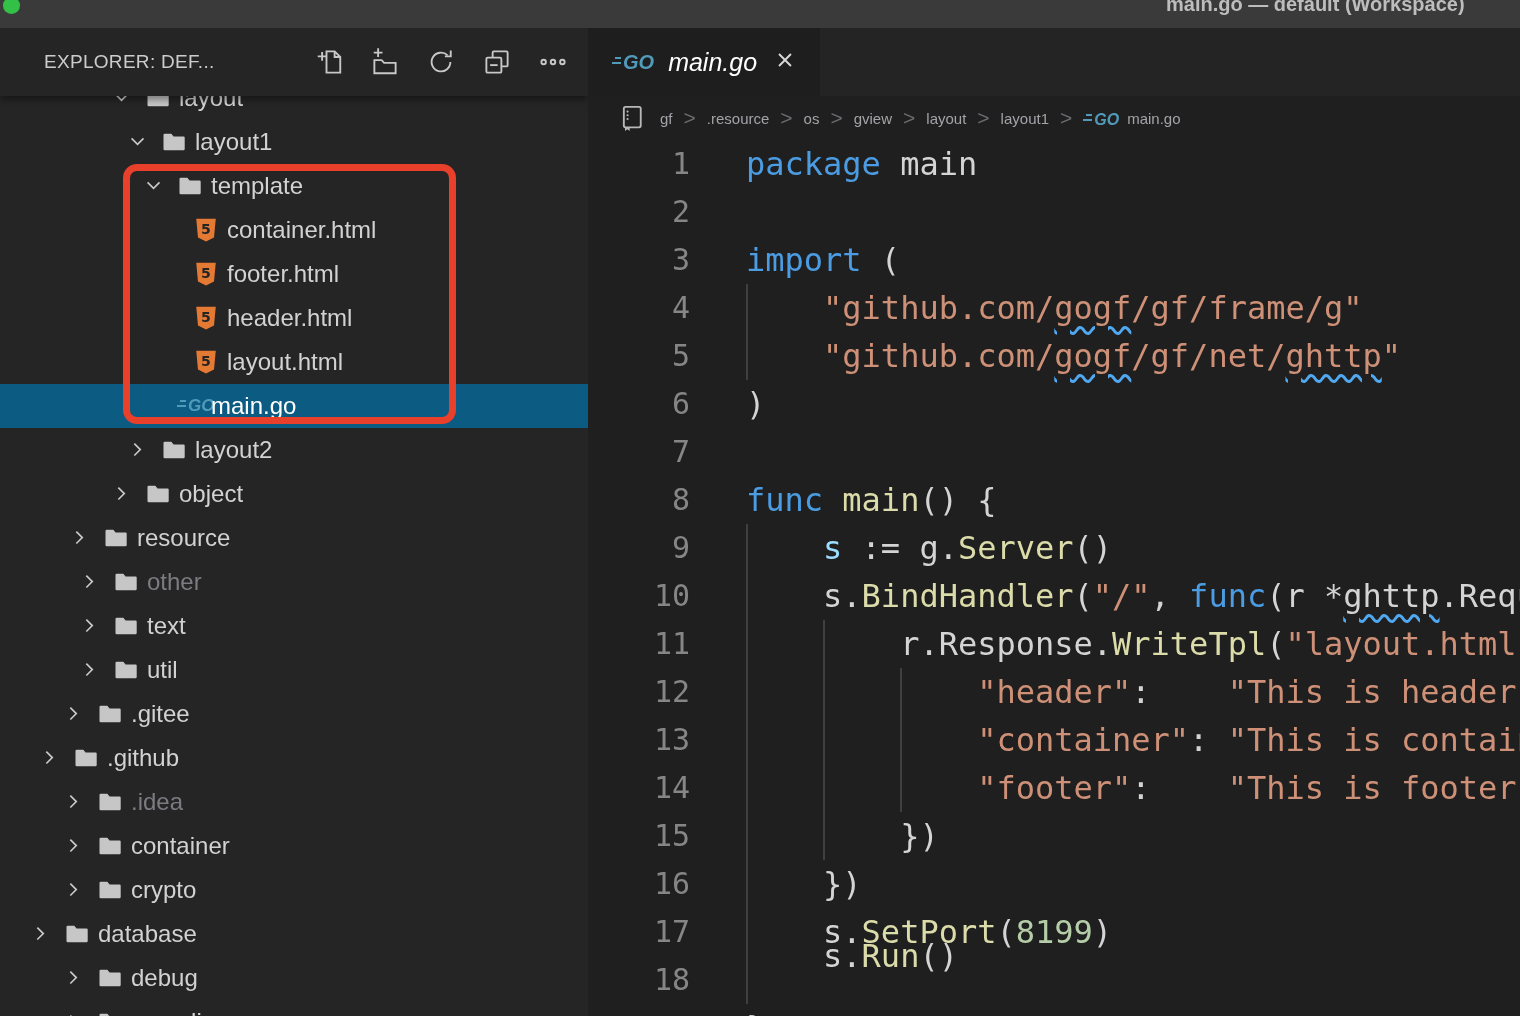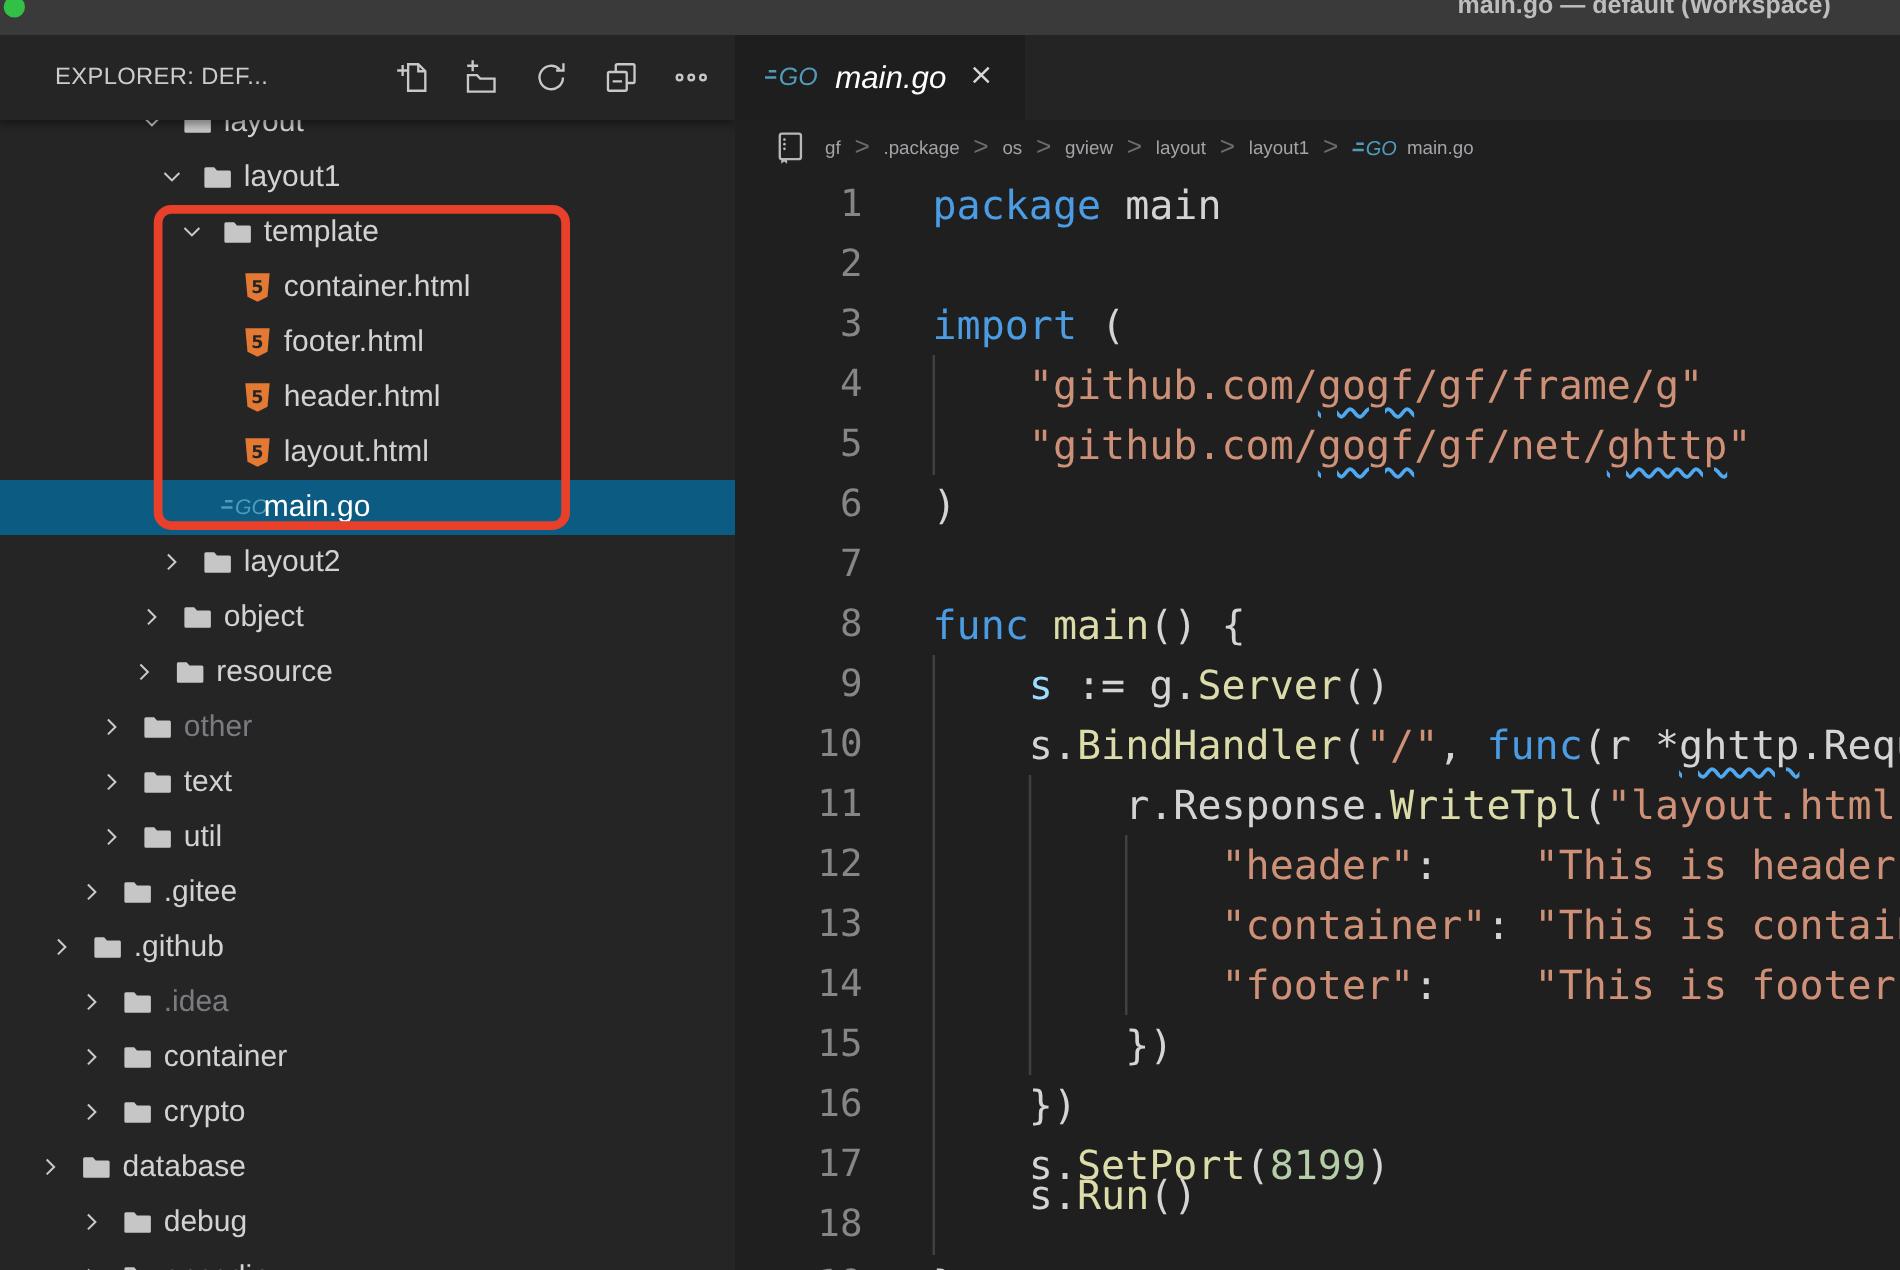--- a/index.html
+++ b/index.html
@@ -32,21 +32,21 @@
   .trow.sel { background:#0b5b83; color:#ffffff; }
   .twisty { width:34px; display:flex; align-items:center; flex:none; }
   .fic { width:34px; display:flex; align-items:center; flex:none; }
   .tlabel { white-space:nowrap; }
   .dim .tlabel { color:#7b7b81; }
 
   .annotation { position:absolute; left:123px; top:136px; width:333px; height:260px;
                 border:7px solid #e8402a; border-radius:14px; z-index:6; pointer-events:none; }
 
   .go-badge { display:inline-flex; align-items:center; color:#519aba;
-              font-style:italic; font-weight:400; font-size:17px; letter-spacing:0; }
+              font-style:italic; font-weight:700; font-size:17px; letter-spacing:0; }
   .go-badge .dash { position:relative; width:9px; height:2px; background:currentColor;
                     display:inline-block; margin-right:2px; }
   .go-badge .dash::before { content:""; position:absolute; left:3px; top:-5px;
                     width:6px; height:2px; background:currentColor; }
 
   
   .editor { position:absolute; left:588px; top:28px; width:932px; height:988px;
             background:#1f1f1f; overflow:hidden; }
   .tabbar { position:absolute; left:0; top:0; right:0; height:68px; background:#242425; }
   .tab { position:absolute; left:0; top:0; width:232px; height:68px; background:#1e1e1e;
@@ -236,21 +236,21 @@
                 <polyline points="8,5 14.5,11.5 8,18"></polyline>
               </svg>
             </span>
             <span class="fic">
               <svg xmlns="http://www.w3.org/2000/svg" viewBox="0 0 24 24" width="26" height="24">
                 <path d="M1.5 5a1.2 1.2 0 0 1 1.2-1.2h6.6l2.3 2.6h9.9A1.2 1.2 0 0 1 22.7 7.6V19a1.2 1.2 0 0 1-1.2 1.2H2.7A1.2 1.2 0 0 1 1.5 19Z" fill="#c6c6c6"></path>
               </svg>
             </span>
             <span class="tlabel">object</span>
           </div>
-          <div class="trow" style="padding-left: 105px;">
+          <div class="trow" style="padding-left: 69px;">
             <span class="twisty">
               <svg xmlns="http://www.w3.org/2000/svg" viewBox="0 0 24 24" width="22" height="22" fill="none" stroke="#c9c9c9" stroke-width="1.8">
                 <polyline points="8,5 14.5,11.5 8,18"></polyline>
               </svg>
             </span>
             <span class="fic">
               <svg xmlns="http://www.w3.org/2000/svg" viewBox="0 0 24 24" width="26" height="24">
                 <path d="M1.5 5a1.2 1.2 0 0 1 1.2-1.2h6.6l2.3 2.6h9.9A1.2 1.2 0 0 1 22.7 7.6V19a1.2 1.2 0 0 1-1.2 1.2H2.7A1.2 1.2 0 0 1 1.5 19Z" fill="#c6c6c6"></path>
               </svg>
             </span>
@@ -419,21 +419,21 @@
           <svg xmlns="http://www.w3.org/2000/svg" viewBox="0 0 24 24" width="28" height="28" fill="none" stroke="#b8b8b8" stroke-width="1.6">
             <rect x="5" y="2.5" width="14.5" height="17.5" rx="1.5"></rect>
             <circle cx="8.2" cy="6.5" r="0.9" fill="#b8b8b8" stroke="none"></circle>
             <circle cx="8.2" cy="9.7" r="0.9" fill="#b8b8b8" stroke="none"></circle>
             <circle cx="8.2" cy="12.9" r="0.9" fill="#b8b8b8" stroke="none"></circle>
             <path d="M6 20v3.2l2-1.6 2 1.6V20" fill="#b8b8b8" stroke="none"></path>
           </svg>
         </span>
         <span class="bc-item">gf</span>
         <span class="bc-sep">&gt;</span>
-        <span class="bc-item">.package</span>
+        <span class="bc-item">.resource</span>
         <span class="bc-sep">&gt;</span>
         <span class="bc-item">os</span>
         <span class="bc-sep">&gt;</span>
         <span class="bc-item">gview</span>
         <span class="bc-sep">&gt;</span>
         <span class="bc-item">layout</span>
         <span class="bc-sep">&gt;</span>
         <span class="bc-item">layout1</span>
         <span class="bc-sep">&gt;</span>
         <span class="bc-go"><span class="go-badge"><span class="dash"></span>GO</span></span>

